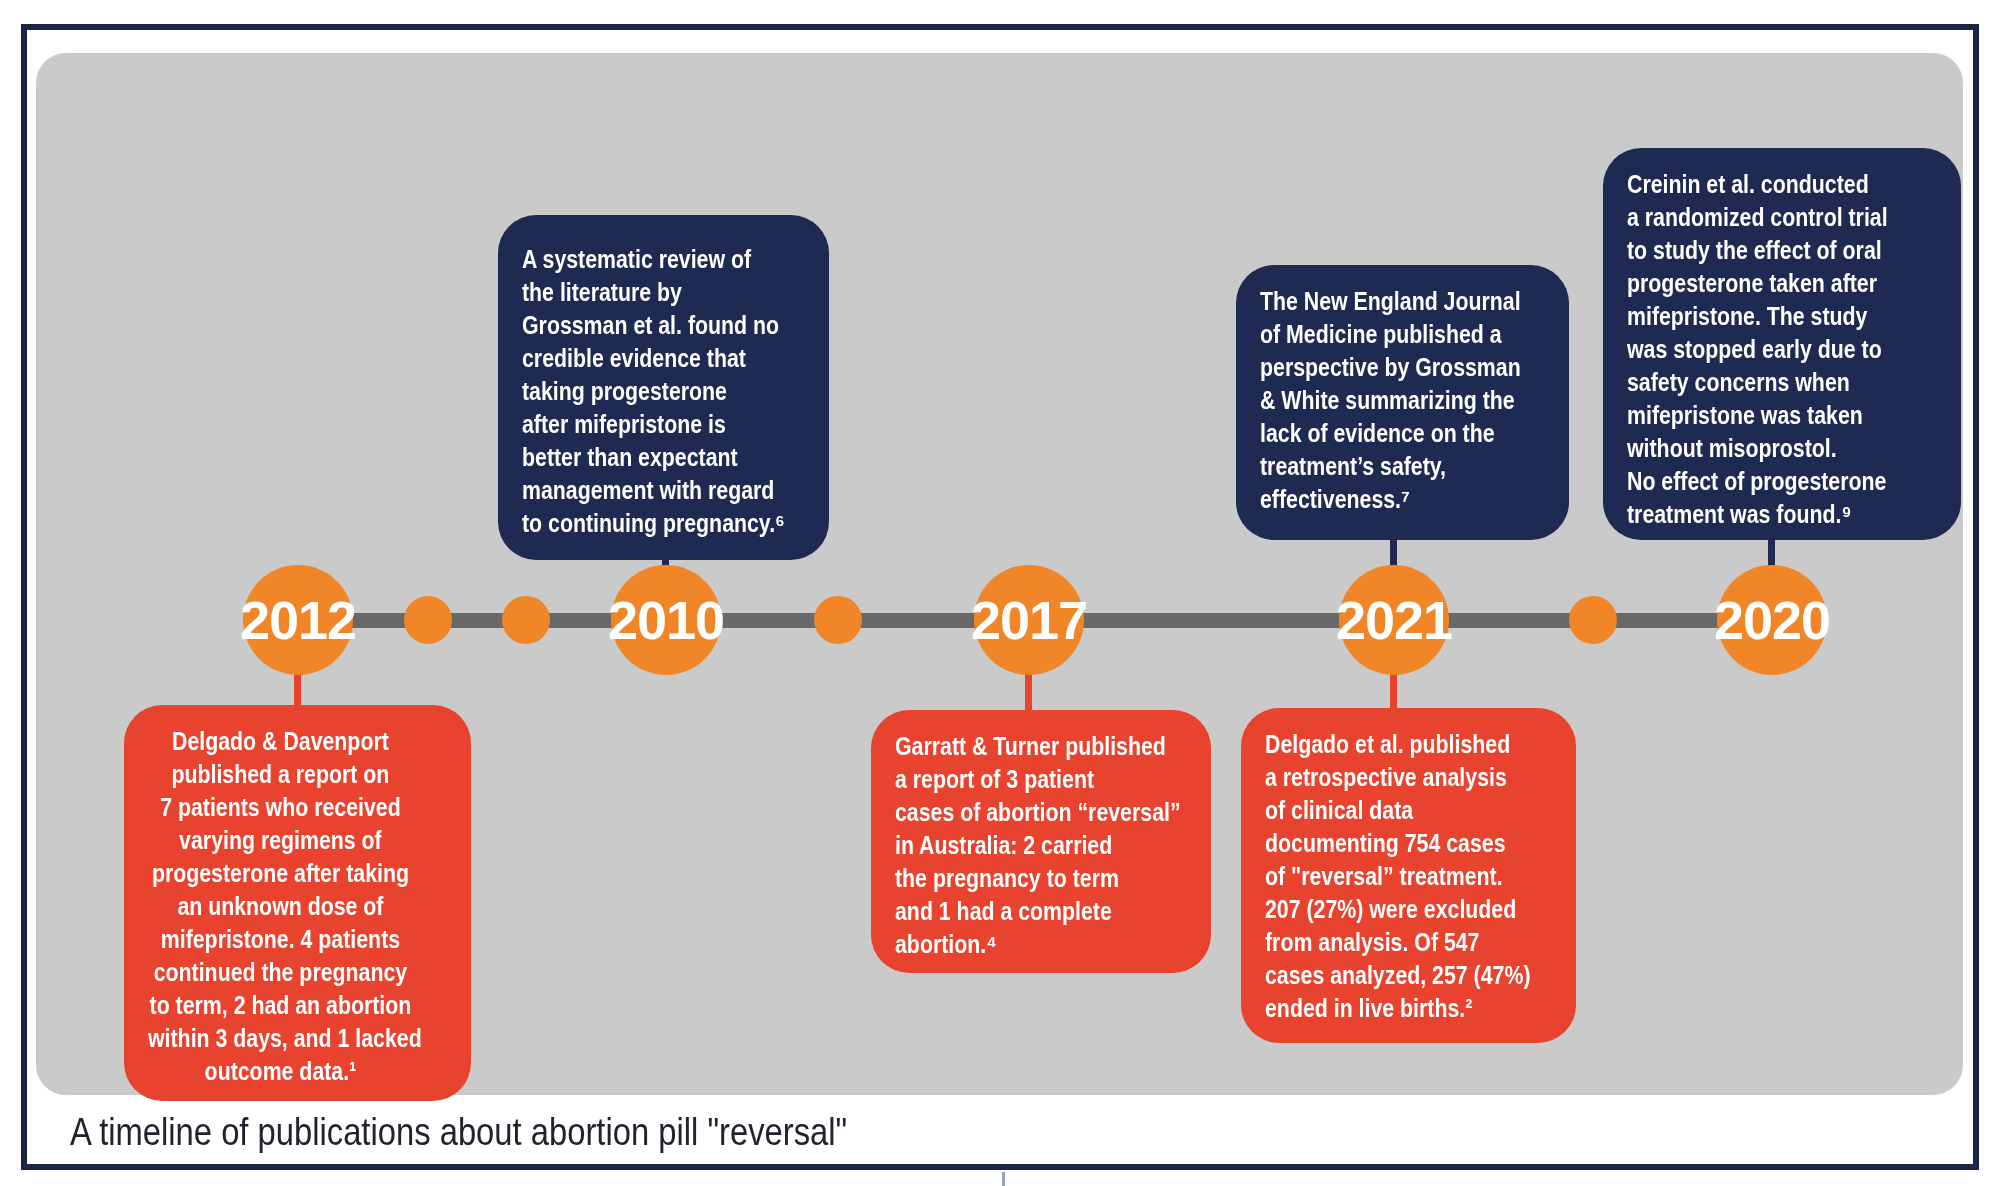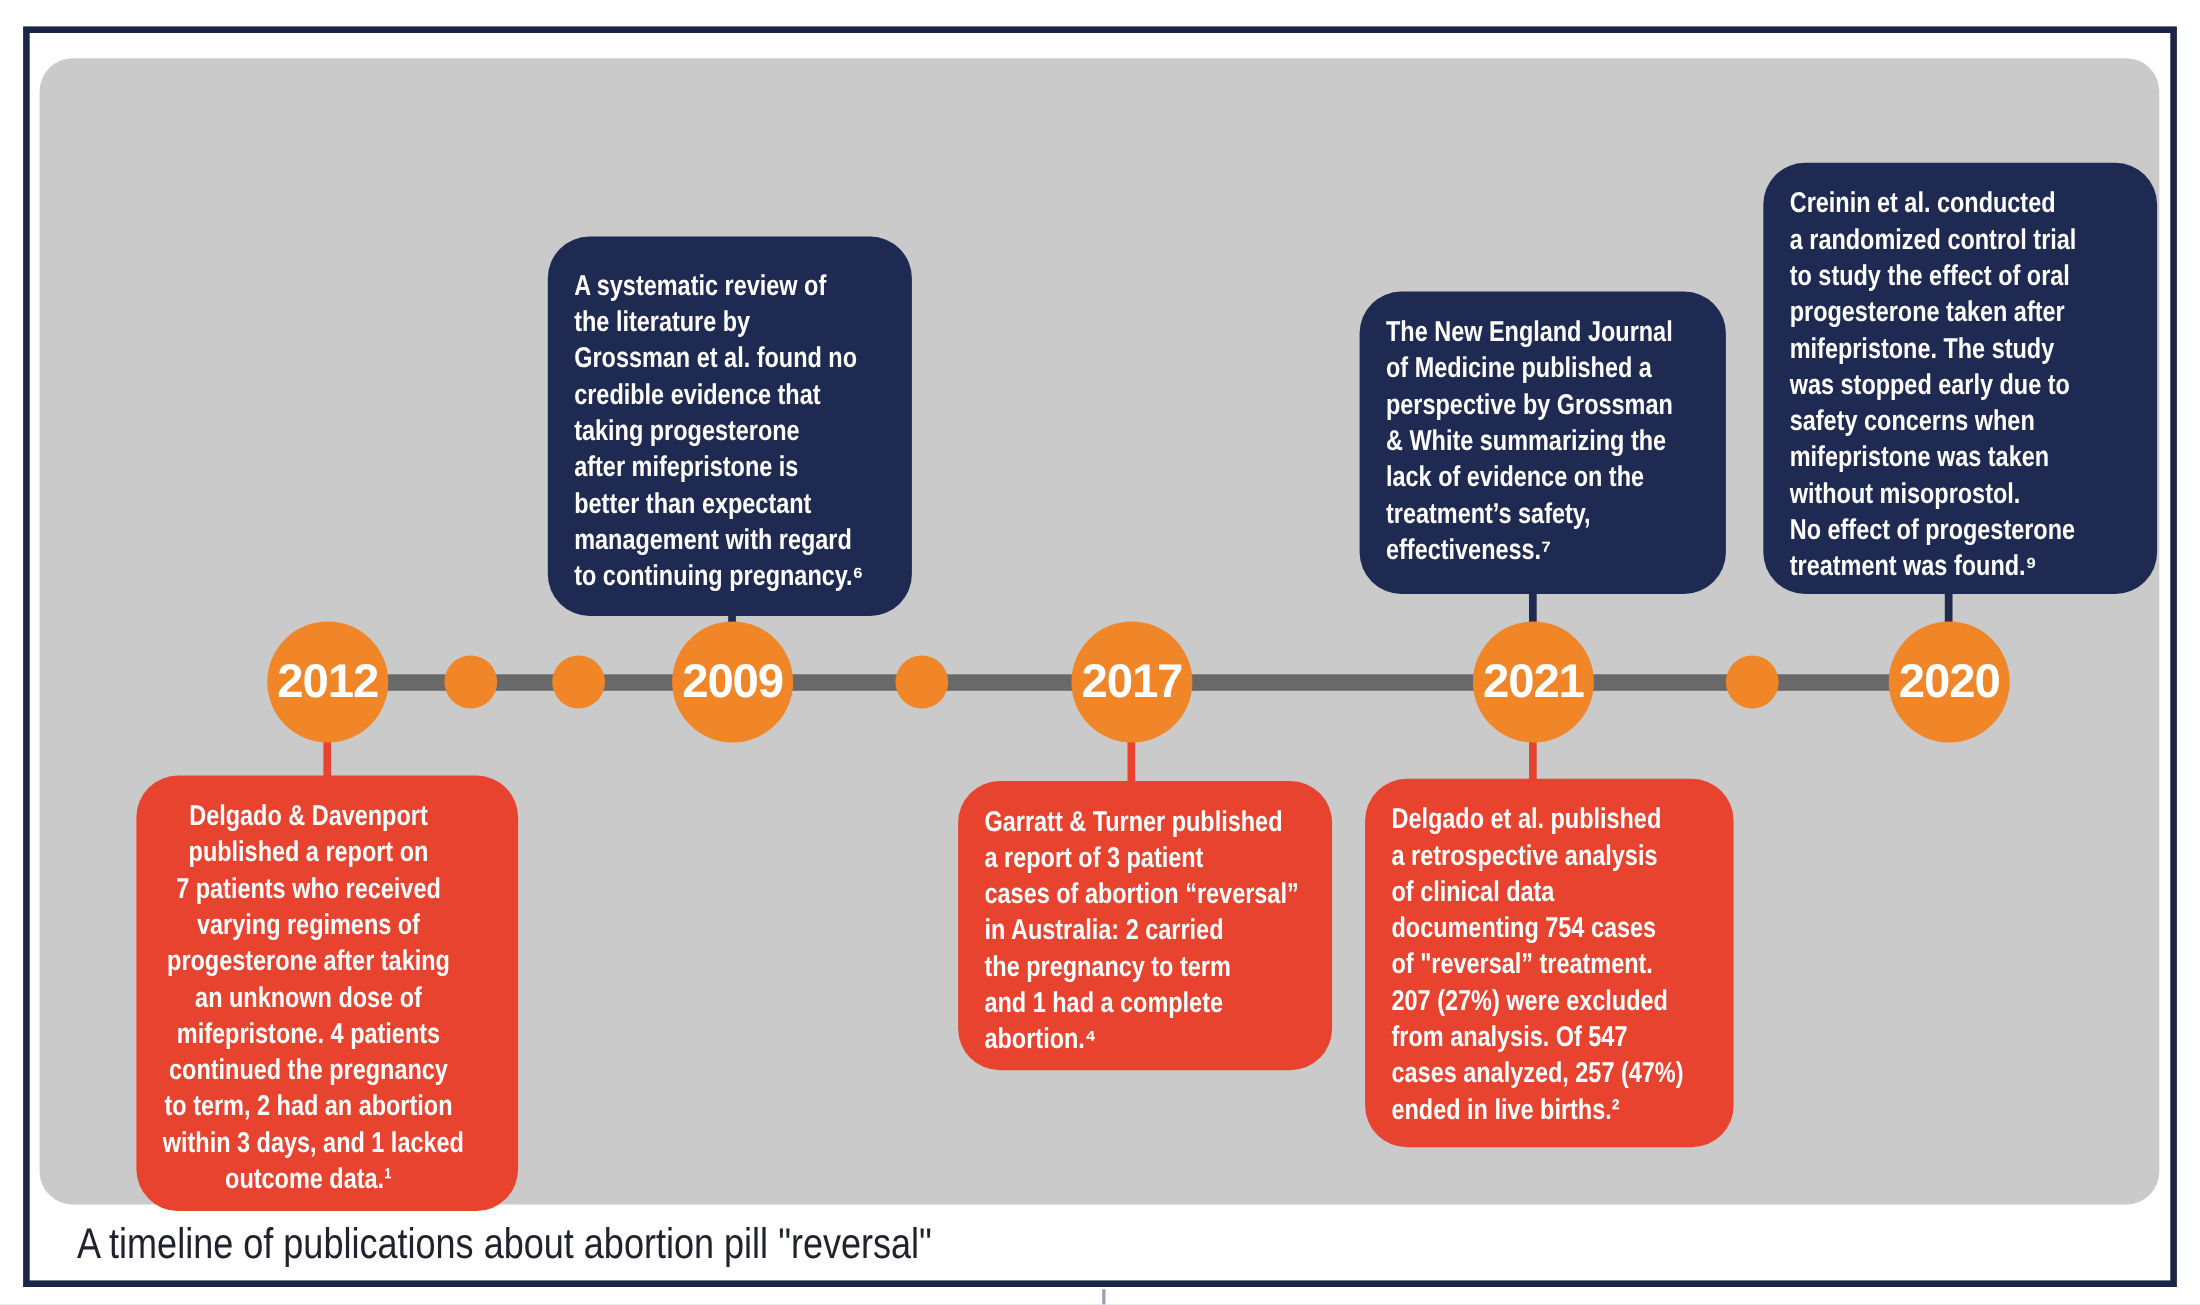--- a/index.html
+++ b/index.html
@@ -29,21 +29,21 @@
   }
   .tail{position:absolute;width:7px;}
   .tail.red{background:#e7432e;}
   .tail.navy{background:#1e2a52;}
   .year-circle{
     position:absolute;top:512px;width:110px;height:110px;
     background:#f08627;border-radius:50%;
     display:flex;align-items:center;justify-content:center;
   }
   .year-circle span{
-    color:#ffffff;font-weight:bold;font-size:43px;
+    color:#ffffff;font-weight:bold;font-size:54px;
     letter-spacing:-1px;
   }
   .timeline-dot{
     position:absolute;top:543px;width:48px;height:48px;
     background:#f08627;border-radius:50%;
   }
   .event-box{
     position:absolute;border-radius:38px;
     box-sizing:border-box;
     padding:20px 0 14px 24px;
@@ -87,21 +87,21 @@
 
     <div class="timeline-dot" style="left:368px;"></div>
     <div class="timeline-dot" style="left:466px;"></div>
     <div class="timeline-dot" style="left:778px;"></div>
     <div class="timeline-dot" style="left:1533px;"></div>
 
     <div class="year-circle" style="left:207px;">
       <span>2012</span>
     </div>
     <div class="year-circle" style="left:575px;">
-      <span>2009</span>
+      <span>2010</span>
     </div>
     <div class="year-circle" style="left:938px;">
       <span>2017</span>
     </div>
     <div class="year-circle" style="left:1303px;">
       <span>2021</span>
     </div>
     <div class="year-circle" style="left:1681px;">
       <span>2020</span>
     </div>

